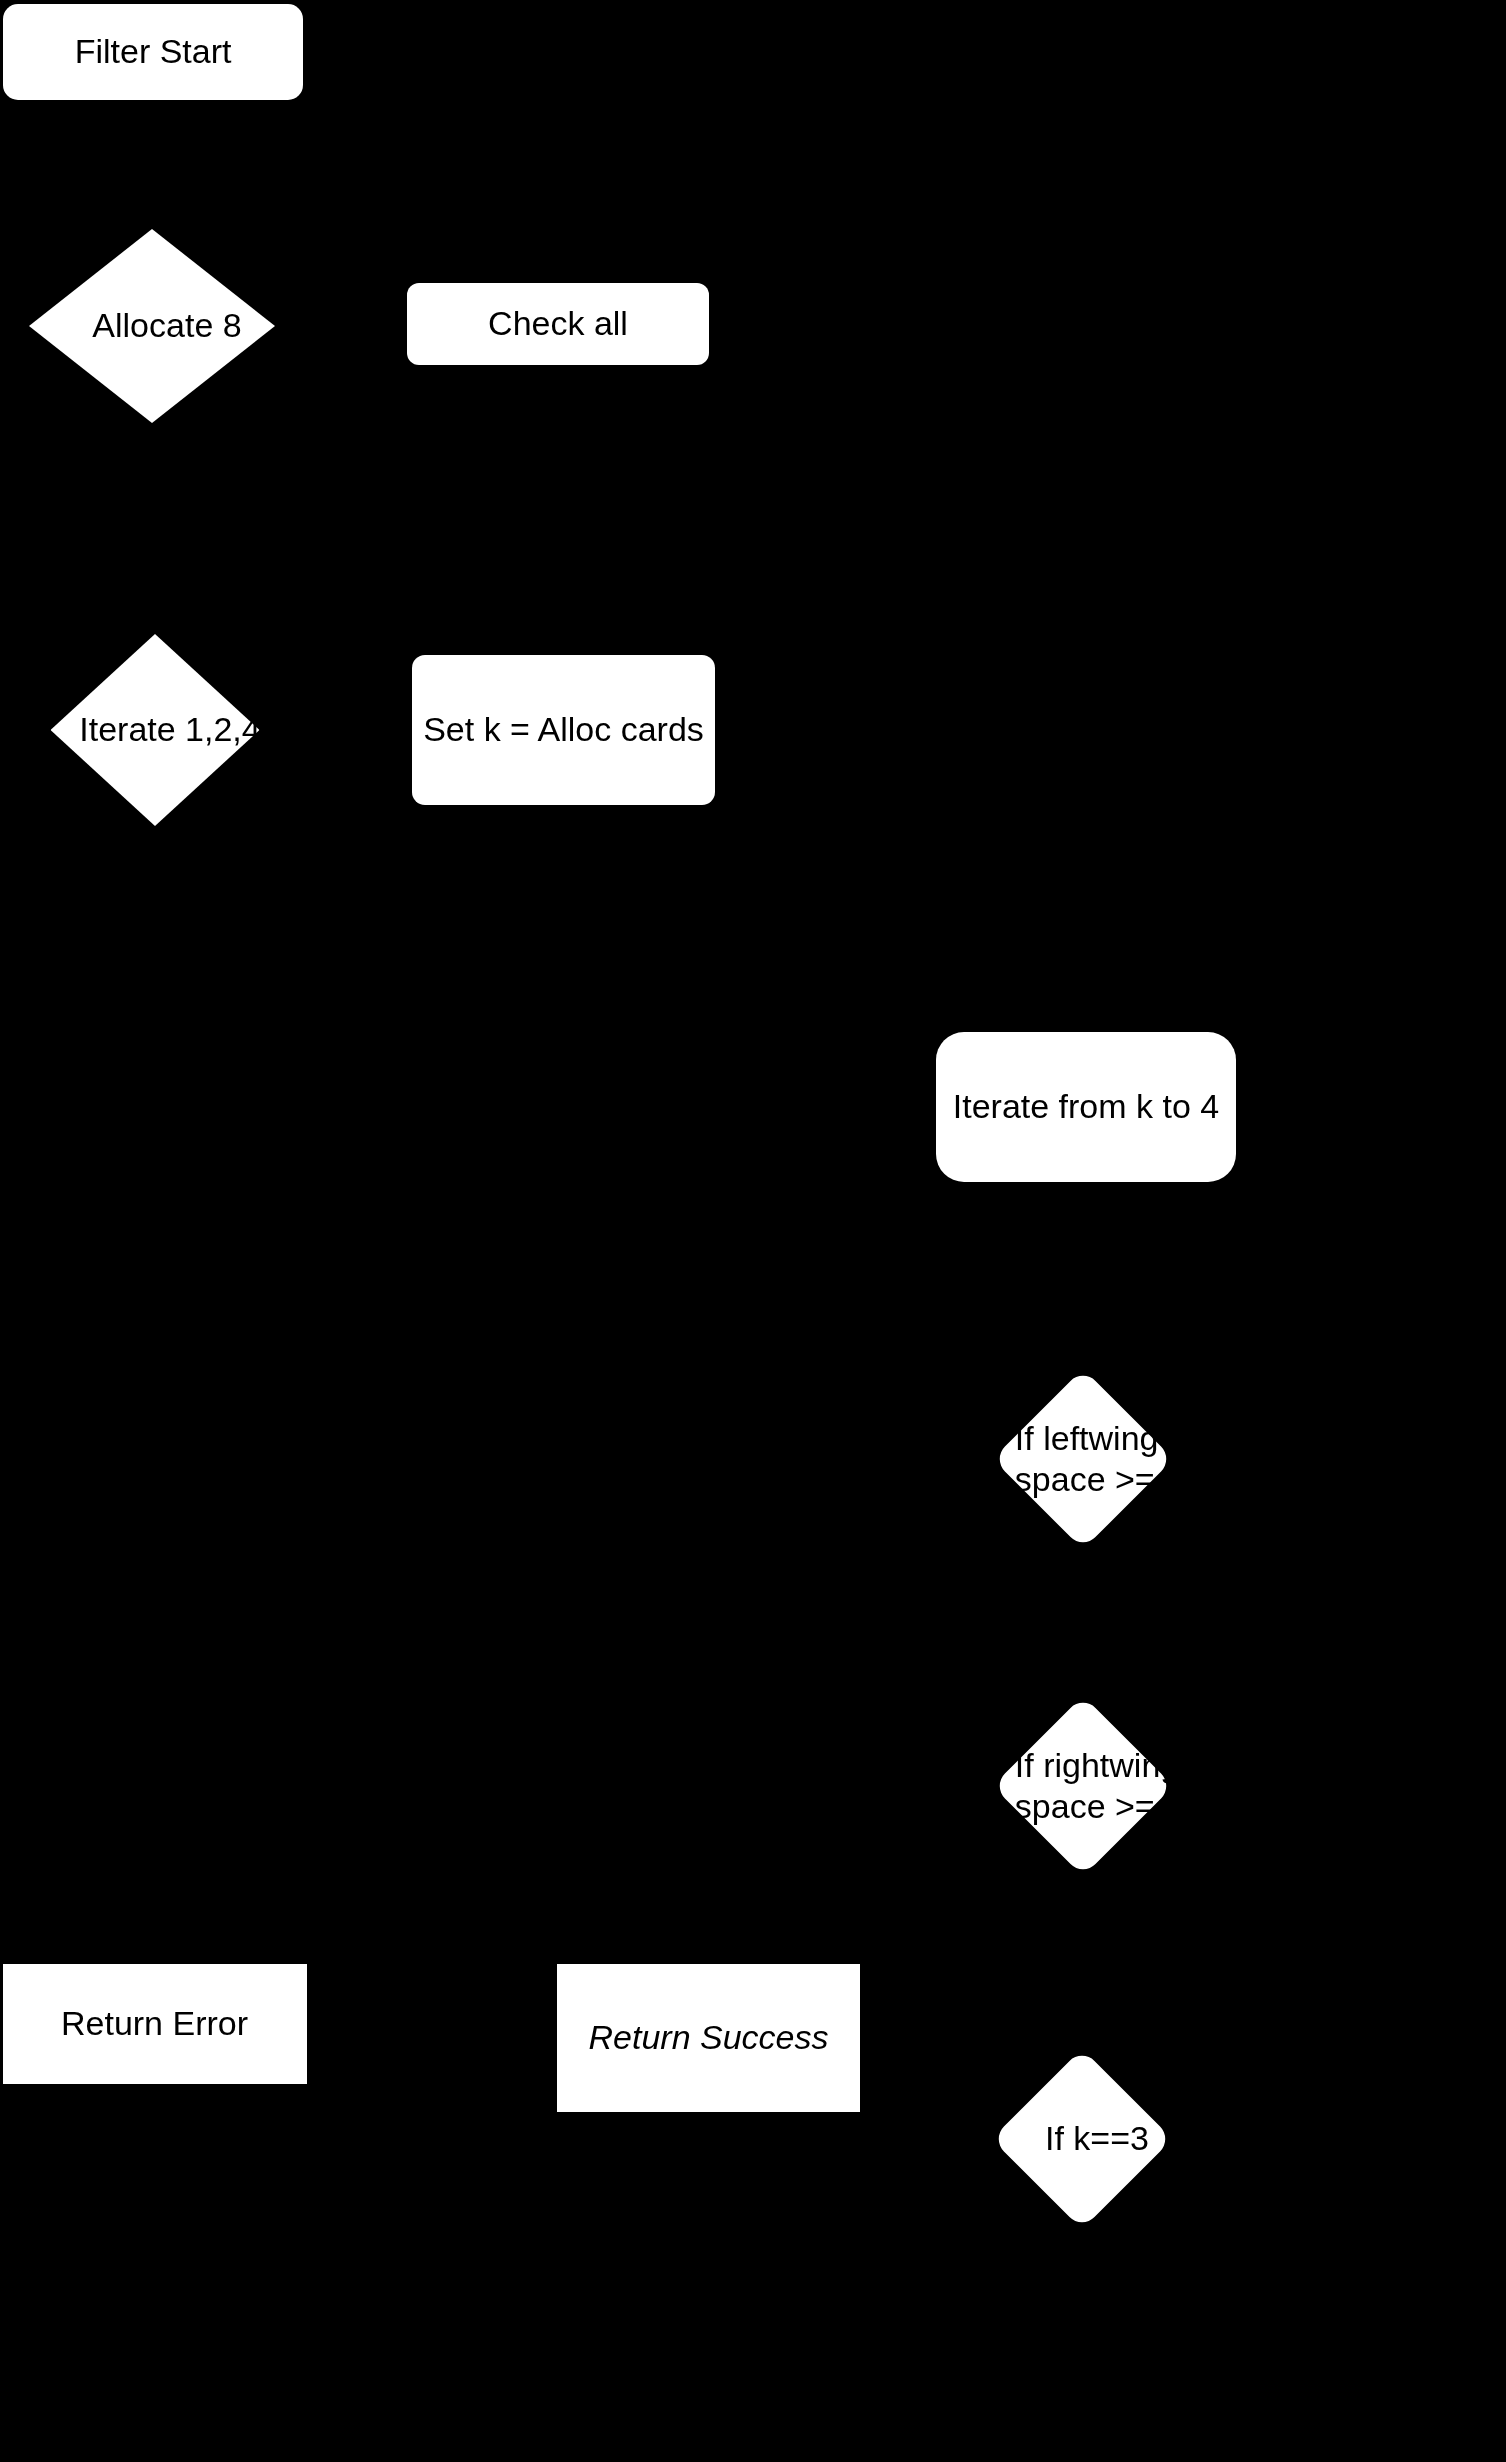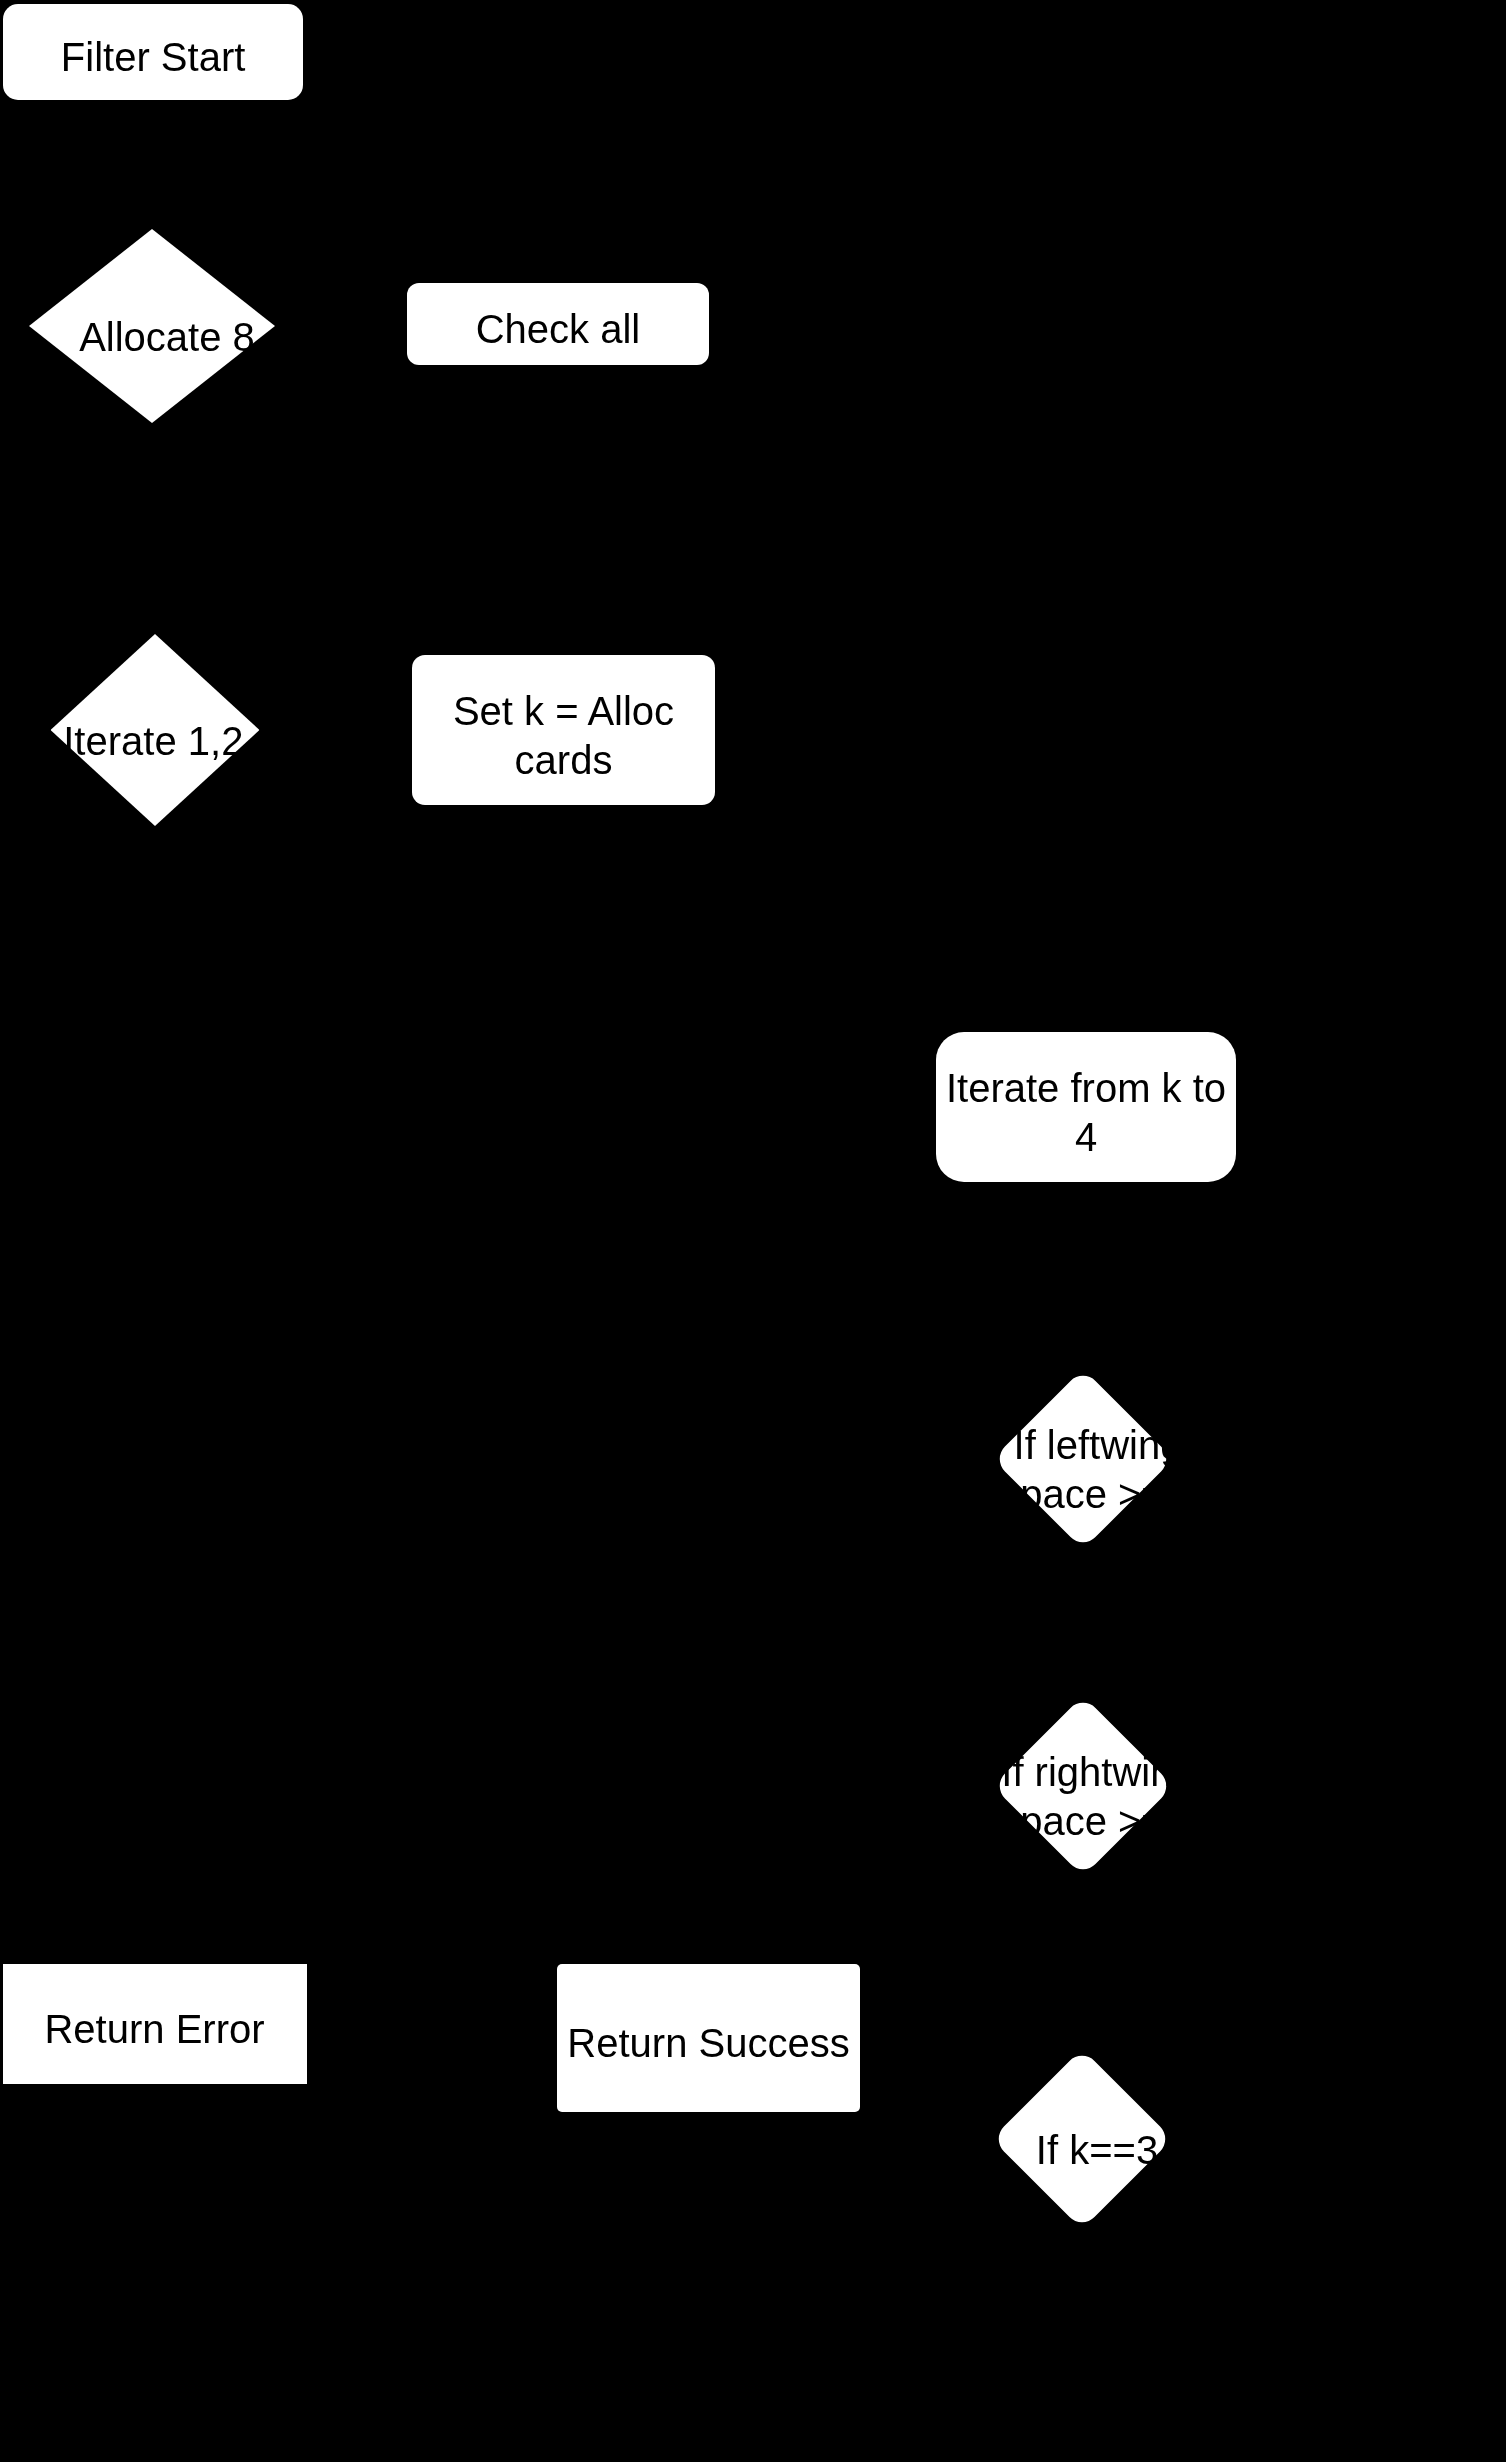--- a/index.html
+++ b/index.html
@@ -27,25 +27,24 @@
   .anchor{width:0;height:0;}
   .shape{
     position:absolute;left:0;top:0;
     transform:translate(-50%,-50%);
     background:var(--fill);
   }
   .sharp{clip-path:polygon(50% 0,100% 50%,50% 100%,0 50%);}
   .rot{transform:translate(-50%,-50%) rotate(45deg);}
   .label{
     color:var(--ink);
-    font-size:40px;
+    font-size:34px;
     line-height:1.22;
     white-space:pre-line;
-    text-align:center;
-    margin-top:11px;
+    text-align:left;
   }
   .floating{
     position:absolute;left:15px;top:0;
     transform:translate(-50%,-50%);
     width:max-content;
   }
 </style>
 </head>
 <body>
 
@@ -86,21 +85,21 @@
   <div class="node anchor" style="left:1083px;top:1786px;">
     <div class="shape rot" style="width:128px;height:128px;border-radius:17.6px;"></div>
     <span class="label floating">If rightwing
 space &gt;= k</span>
   </div>
 
   <div class="node box" style="left:2.5px;top:1964px;width:304px;height:120px;border-radius:0;">
     <span class="label">Return Error</span>
   </div>
 
-  <div class="node box" style="left:557px;top:1964px;width:303px;height:148px;border-radius:5px;">
+  <div class="node box" style="left:557px;top:1964px;width:303px;height:148px;border-radius:0;font-style:italic;">
     <span class="label">Return Success</span>
   </div>
 
   <div class="node anchor" style="left:1082px;top:2139px;">
     <div class="shape rot" style="width:128px;height:128px;border-radius:17.6px;"></div>
     <span class="label floating">If k==3</span>
   </div>
 
 </div>
 

